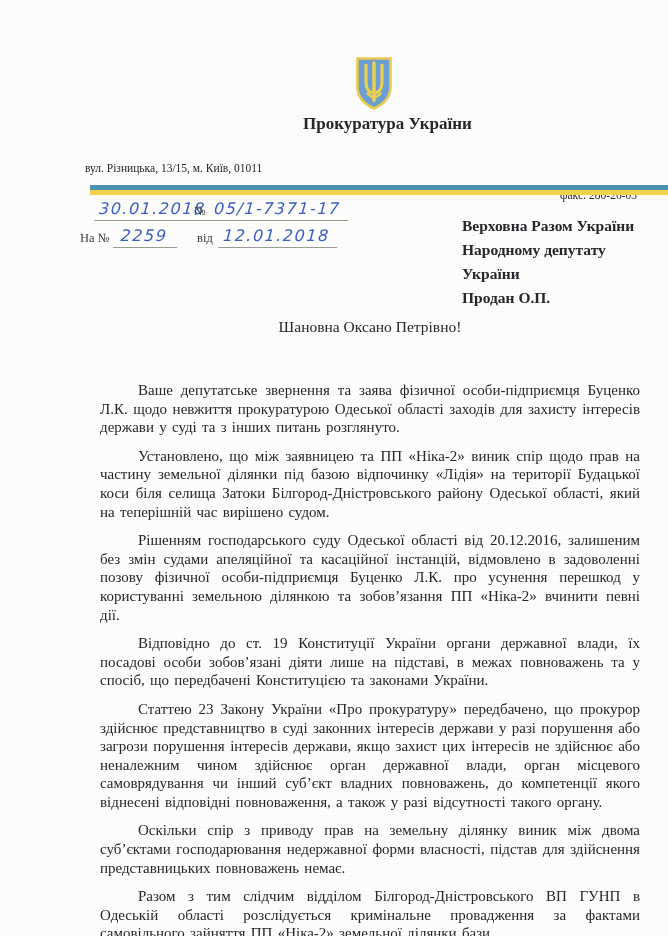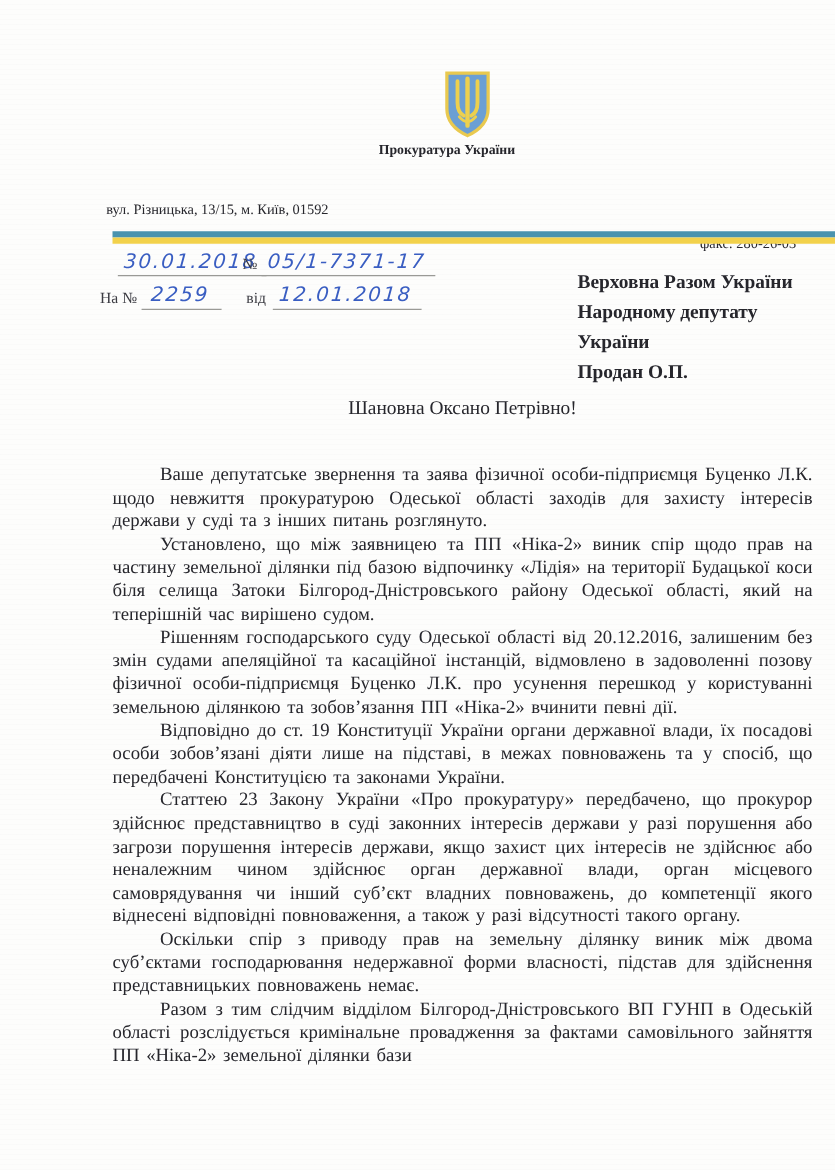--- a/index.html
+++ b/index.html
@@ -4,61 +4,61 @@
 <style>
   html,body { margin:0; padding:0; background:#e8e8e8; }
   .page {
     position:relative; width:668px; height:936px; margin:0 auto;
     background:#fdfdfc;
     background-image: repeating-linear-gradient(0deg, rgba(60,60,70,0.015) 0 1px, transparent 1px 4px);
     font-family:"Liberation Serif", serif; color:#26262c; overflow:hidden;
     box-shadow:0 0 6px rgba(0,0,0,0.25);
   }
   .emblem { position:absolute; left:355px; top:56px; width:38px; height:56px; }
-  .org-small { position:absolute; left:303px; top:114px; font-size:11px; font-weight:bold; white-space:nowrap; }
+  .org-small { position:absolute; left:303px; top:114px; font-size:17px; font-weight:bold; white-space:nowrap; }
   .org-title { position:absolute; left:163px; top:131px; font-size:21px; font-weight:bold; letter-spacing:0.6px; white-space:nowrap; }
   .addr { position:absolute; left:85px; top:162px; font-size:11.5px; }
   .fax  { position:absolute; right:31px; top:162px; font-size:11.5px;margin-top:27px; }
   .flagbar { position:absolute; left:90px; right:0; top:185px; }
   .flagbar .b { height:5px; background:var(--flag-blue,#4a93ae); }
   .flagbar .y { height:4.5px; background:var(--flag-yellow,#f2d14b); }
 
   .refrow { position:absolute; left:0; width:100%; height:26px; }
   .row1 { top:199px; } .row2 { top:226px; }
   .printed { position:absolute; font-size:12.5px; color:#3b3b42; }
   .hw {
     position:absolute; font-family:"DejaVu Sans", sans-serif; font-style:italic;
     color:var(--ink,#3a5ec2); font-size:16px; letter-spacing:1.5px; white-space:nowrap;
     transform:skewX(-4deg); border-bottom:1px solid #9a9a96; padding:0 8px 2px 4px;
     text-align:center;
   }
   .recipient { position:absolute; left:462px; top:214px; font-size:15.5px; font-weight:bold; line-height:24px; }
   .salutation { position:absolute; left:90px; top:318px; width:560px; text-align:center; font-size:15.5px; font-weight:normal; }
   .body-text { position:absolute; left:90px; top:371px; width:560px; font-size:15px; line-height:18.6px; text-align:justify; word-spacing:1.5px; }
-  .body-text p { margin:0; text-indent:38px; }
+  .body-text p { margin:10px; text-indent:38px; }
 </style>
 </head>
 <body>
 
 <div class="page">
 
   <div class="emblem">
     <svg width="38" height="56" viewBox="0 0 38 56">
       <path d="M2.5 2.5 H35.5 V31 Q35.5 45 19 52.5 Q2.5 45 2.5 31 Z" fill="#6b9fd4" stroke="#e9c94f" stroke-width="2.6"></path>
       <g stroke="#edd04e" fill="none" stroke-linecap="round">
         <path d="M11 9 V26 q0 8 5 10.5" stroke-width="3.1"></path>
         <path d="M27 9 V26 q0 8 -5 10.5" stroke-width="3.1"></path>
         <path d="M19 7 V44.5" stroke-width="3.5"></path>
         <path d="M12.5 37.5 q6.5 7.5 13 0" stroke-width="2.4"></path>
       </g>
     </svg>
   </div>
 
   <div class="org-small">Прокуратура України</div>
-  <div class="addr">вул. Різницька, 13/15, м. Київ, 01592</div>
+  <div class="addr">вул. Різницька, 13/15, м. Київ, 01011</div>
   <div class="fax">факс: 280-26-03</div>
   <div class="flagbar">
     <div class="b"></div>
     <div class="y"></div>
   </div>
 
   <div class="refrow row1">
     <span class="hw" style="left:95px; min-width:92px;">30.01.2018</span>
     <span class="printed" style="left:194px; top:5px;">№</span>
     <span class="hw" style="left:210px; min-width:110px;">05/1-7371-17</span>

